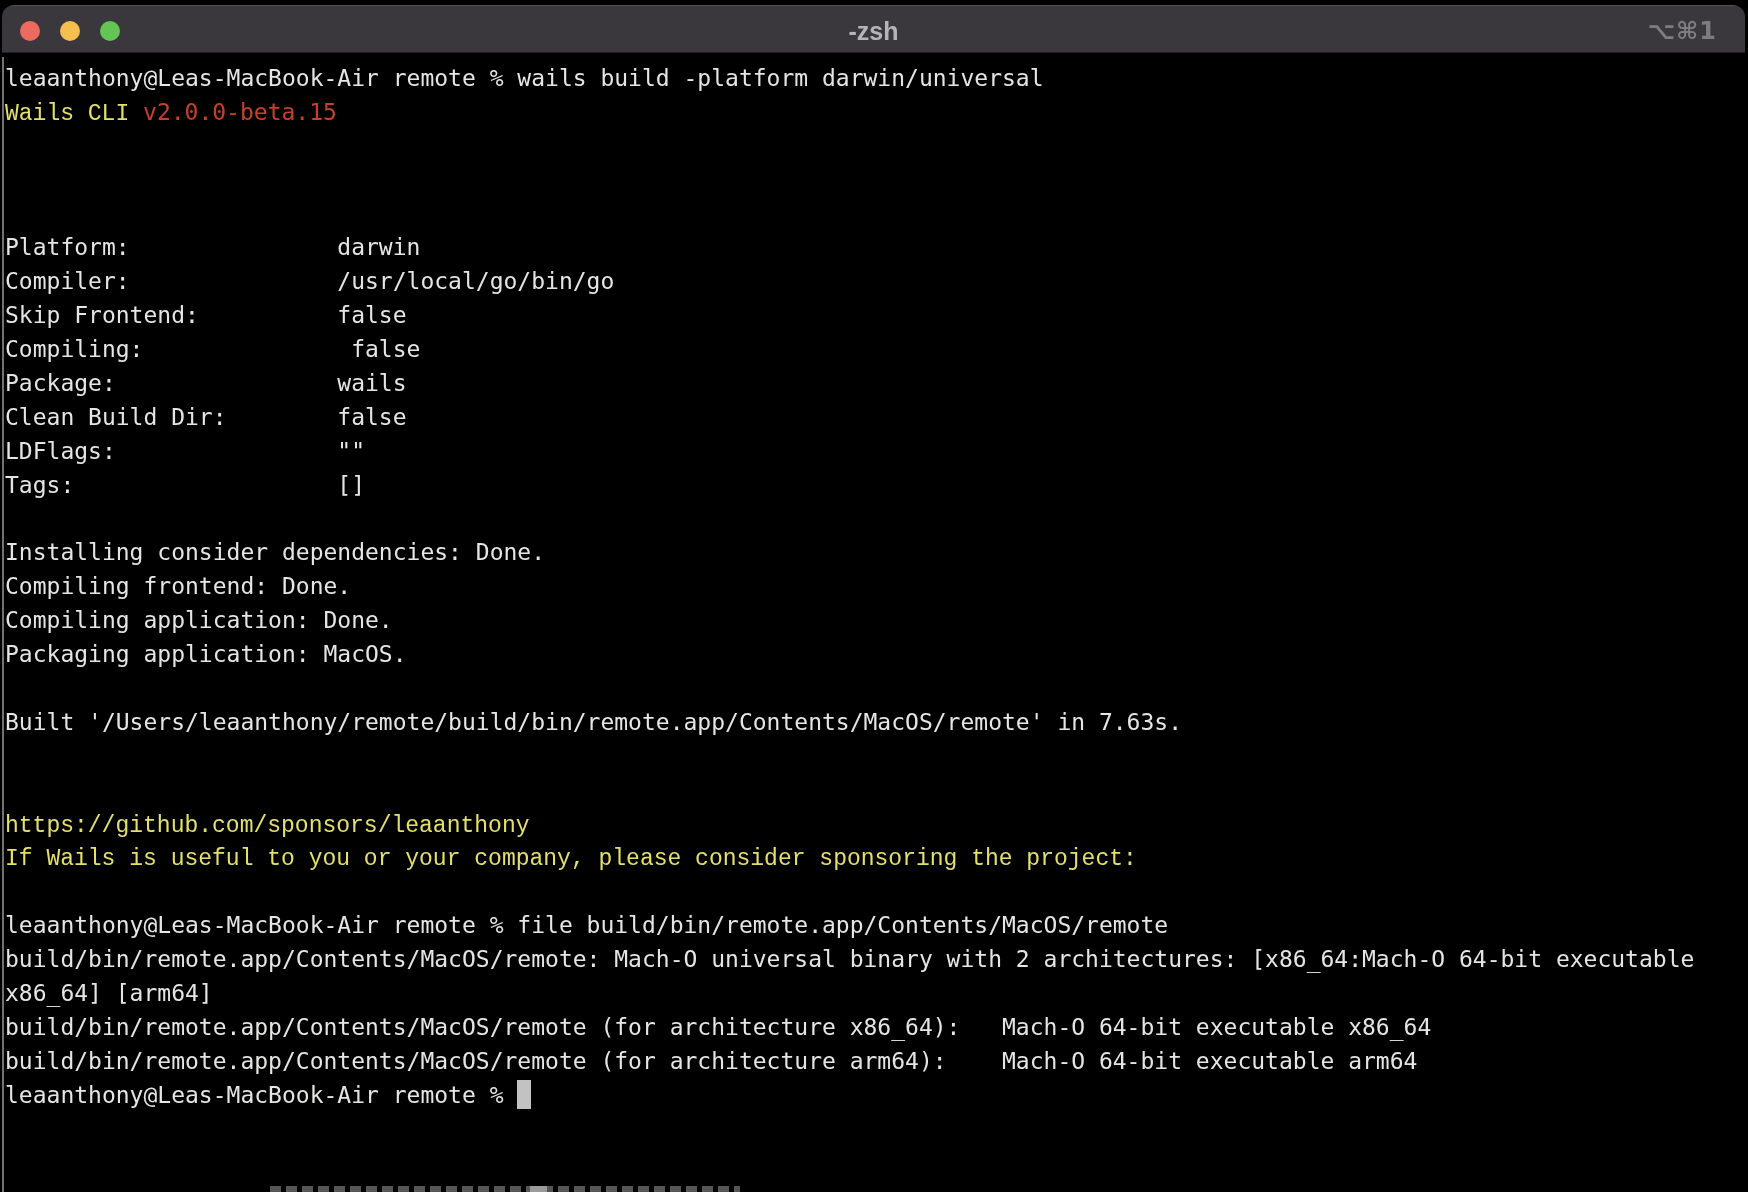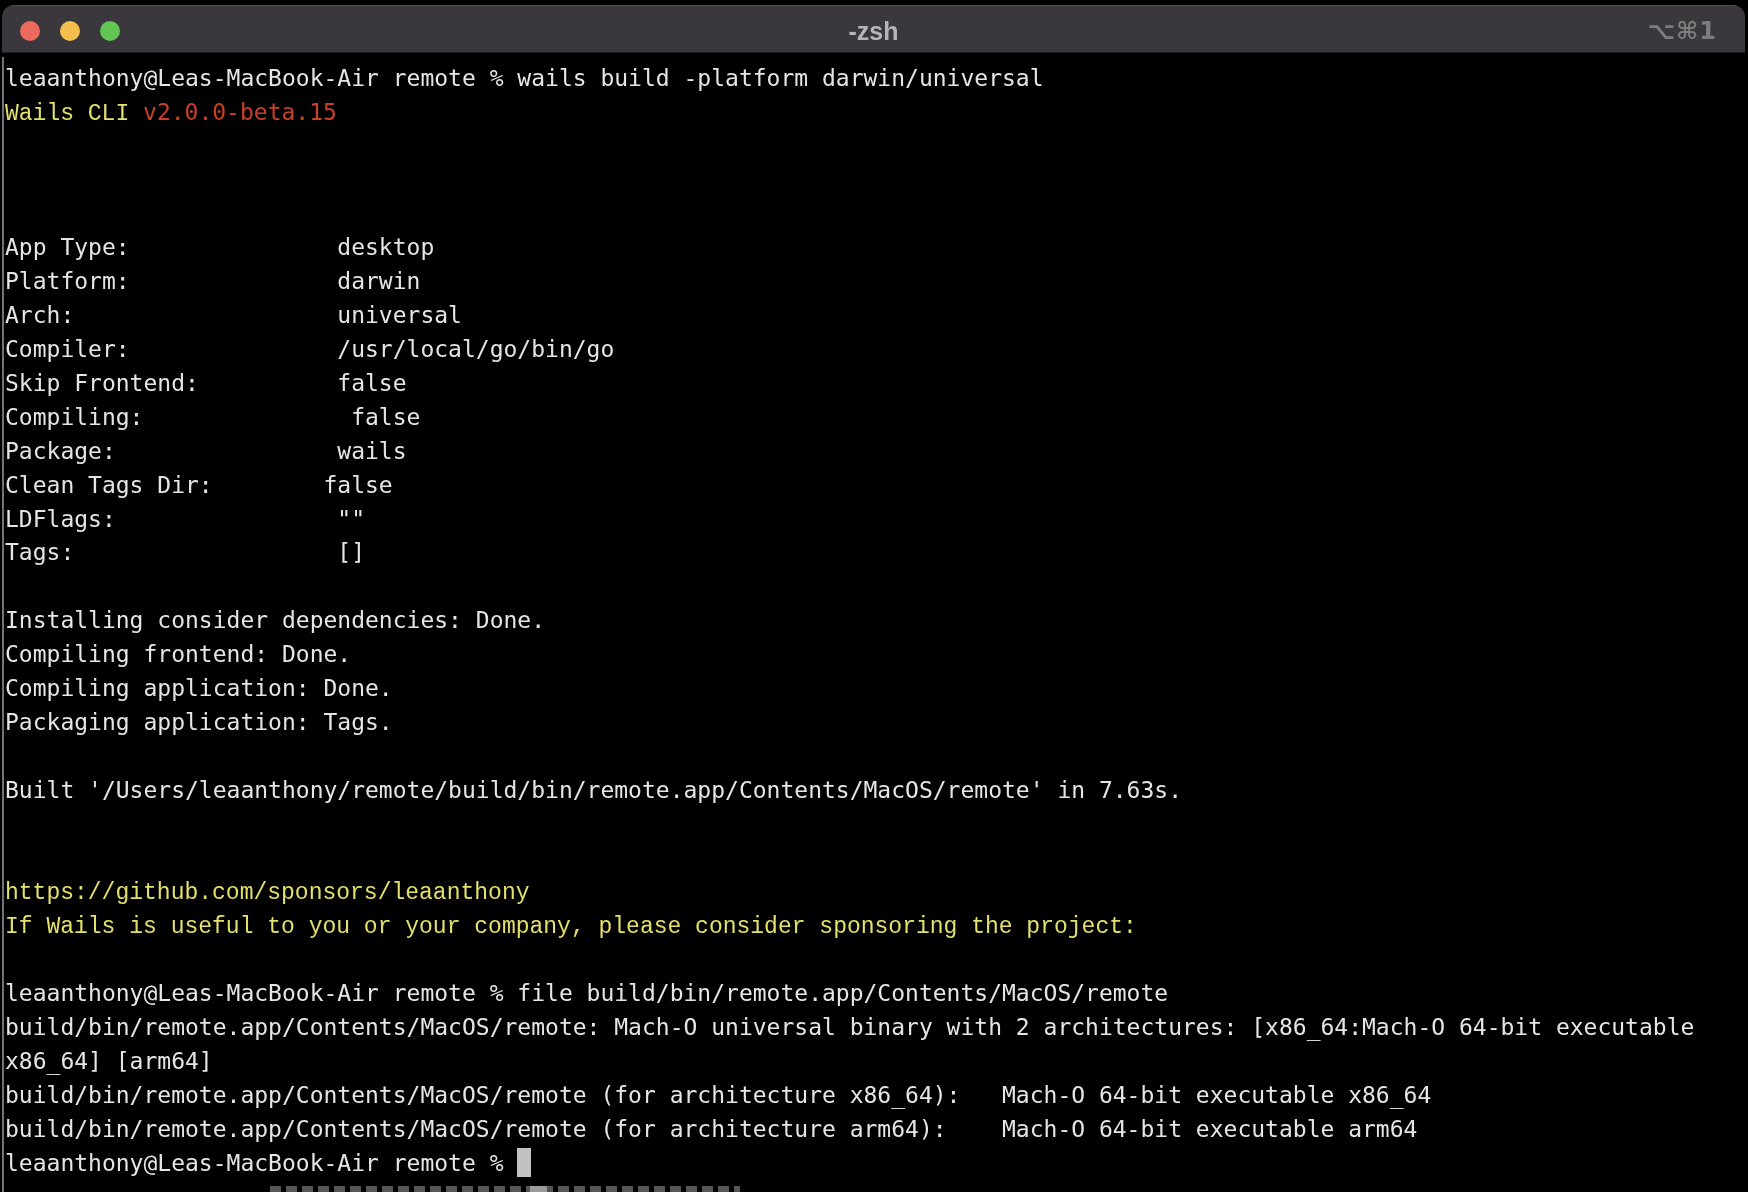--- a/index.html
+++ b/index.html
@@ -121,35 +121,33 @@
     <div class="title">-zsh</div>
     <div class="shortcut">⌥⌘1</div>
   </div>
   <div class="screen">
     <div id="lines">
         <div class="t-line"><span class="c-def">leaanthony@Leas-MacBook-Air remote % wails build -platform darwin/universal</span></div>
         <div class="t-line"><span class="c-yel">Wails CLI </span><span class="c-red">v2.0.0-beta.15</span></div>
         <div class="t-line">&nbsp;</div>
         <div class="t-line">&nbsp;</div>
         <div class="t-line">&nbsp;</div>
-        <div class="t-line"><span class="c-def">App Type:               desktop</span></div>
         <div class="t-line"><span class="c-def">Platform:               darwin</span></div>
-        <div class="t-line"><span class="c-def">Arch:                   universal</span></div>
         <div class="t-line"><span class="c-def">Compiler:               /usr/local/go/bin/go</span></div>
         <div class="t-line"><span class="c-def">Skip Frontend:          false</span></div>
         <div class="t-line"><span class="c-def">Compiling:               false</span></div>
         <div class="t-line"><span class="c-def">Package:                wails</span></div>
-        <div class="t-line"><span class="c-def">Clean Tags Dir:        false</span></div>
+        <div class="t-line"><span class="c-def">Clean Build Dir:        false</span></div>
         <div class="t-line"><span class="c-def">LDFlags:                ""</span></div>
         <div class="t-line"><span class="c-def">Tags:                   []</span></div>
         <div class="t-line">&nbsp;</div>
         <div class="t-line"><span class="c-def">Installing consider dependencies: Done.</span></div>
         <div class="t-line"><span class="c-def">Compiling frontend: Done.</span></div>
         <div class="t-line"><span class="c-def">Compiling application: Done.</span></div>
-        <div class="t-line"><span class="c-def">Packaging application: Tags.</span></div>
+        <div class="t-line"><span class="c-def">Packaging application: MacOS.</span></div>
         <div class="t-line">&nbsp;</div>
         <div class="t-line"><span class="c-def">Built '/Users/leaanthony/remote/build/bin/remote.app/Contents/MacOS/remote' in 7.63s.</span></div>
         <div class="t-line">&nbsp;</div>
         <div class="t-line">&nbsp;</div>
         <div class="t-line"><span class="c-yel">https://github.com/sponsors/leaanthony</span></div>
         <div class="t-line"><span class="c-yel">If Wails is useful to you or your company, please consider sponsoring the project:</span></div>
         <div class="t-line">&nbsp;</div>
         <div class="t-line"><span class="c-def">leaanthony@Leas-MacBook-Air remote % file build/bin/remote.app/Contents/MacOS/remote</span></div>
         <div class="t-line"><span class="c-def">build/bin/remote.app/Contents/MacOS/remote: Mach-O universal binary with 2 architectures: [x86_64:Mach-O 64-bit executable</span></div>
         <div class="t-line"><span class="c-def">x86_64] [arm64]</span></div>

